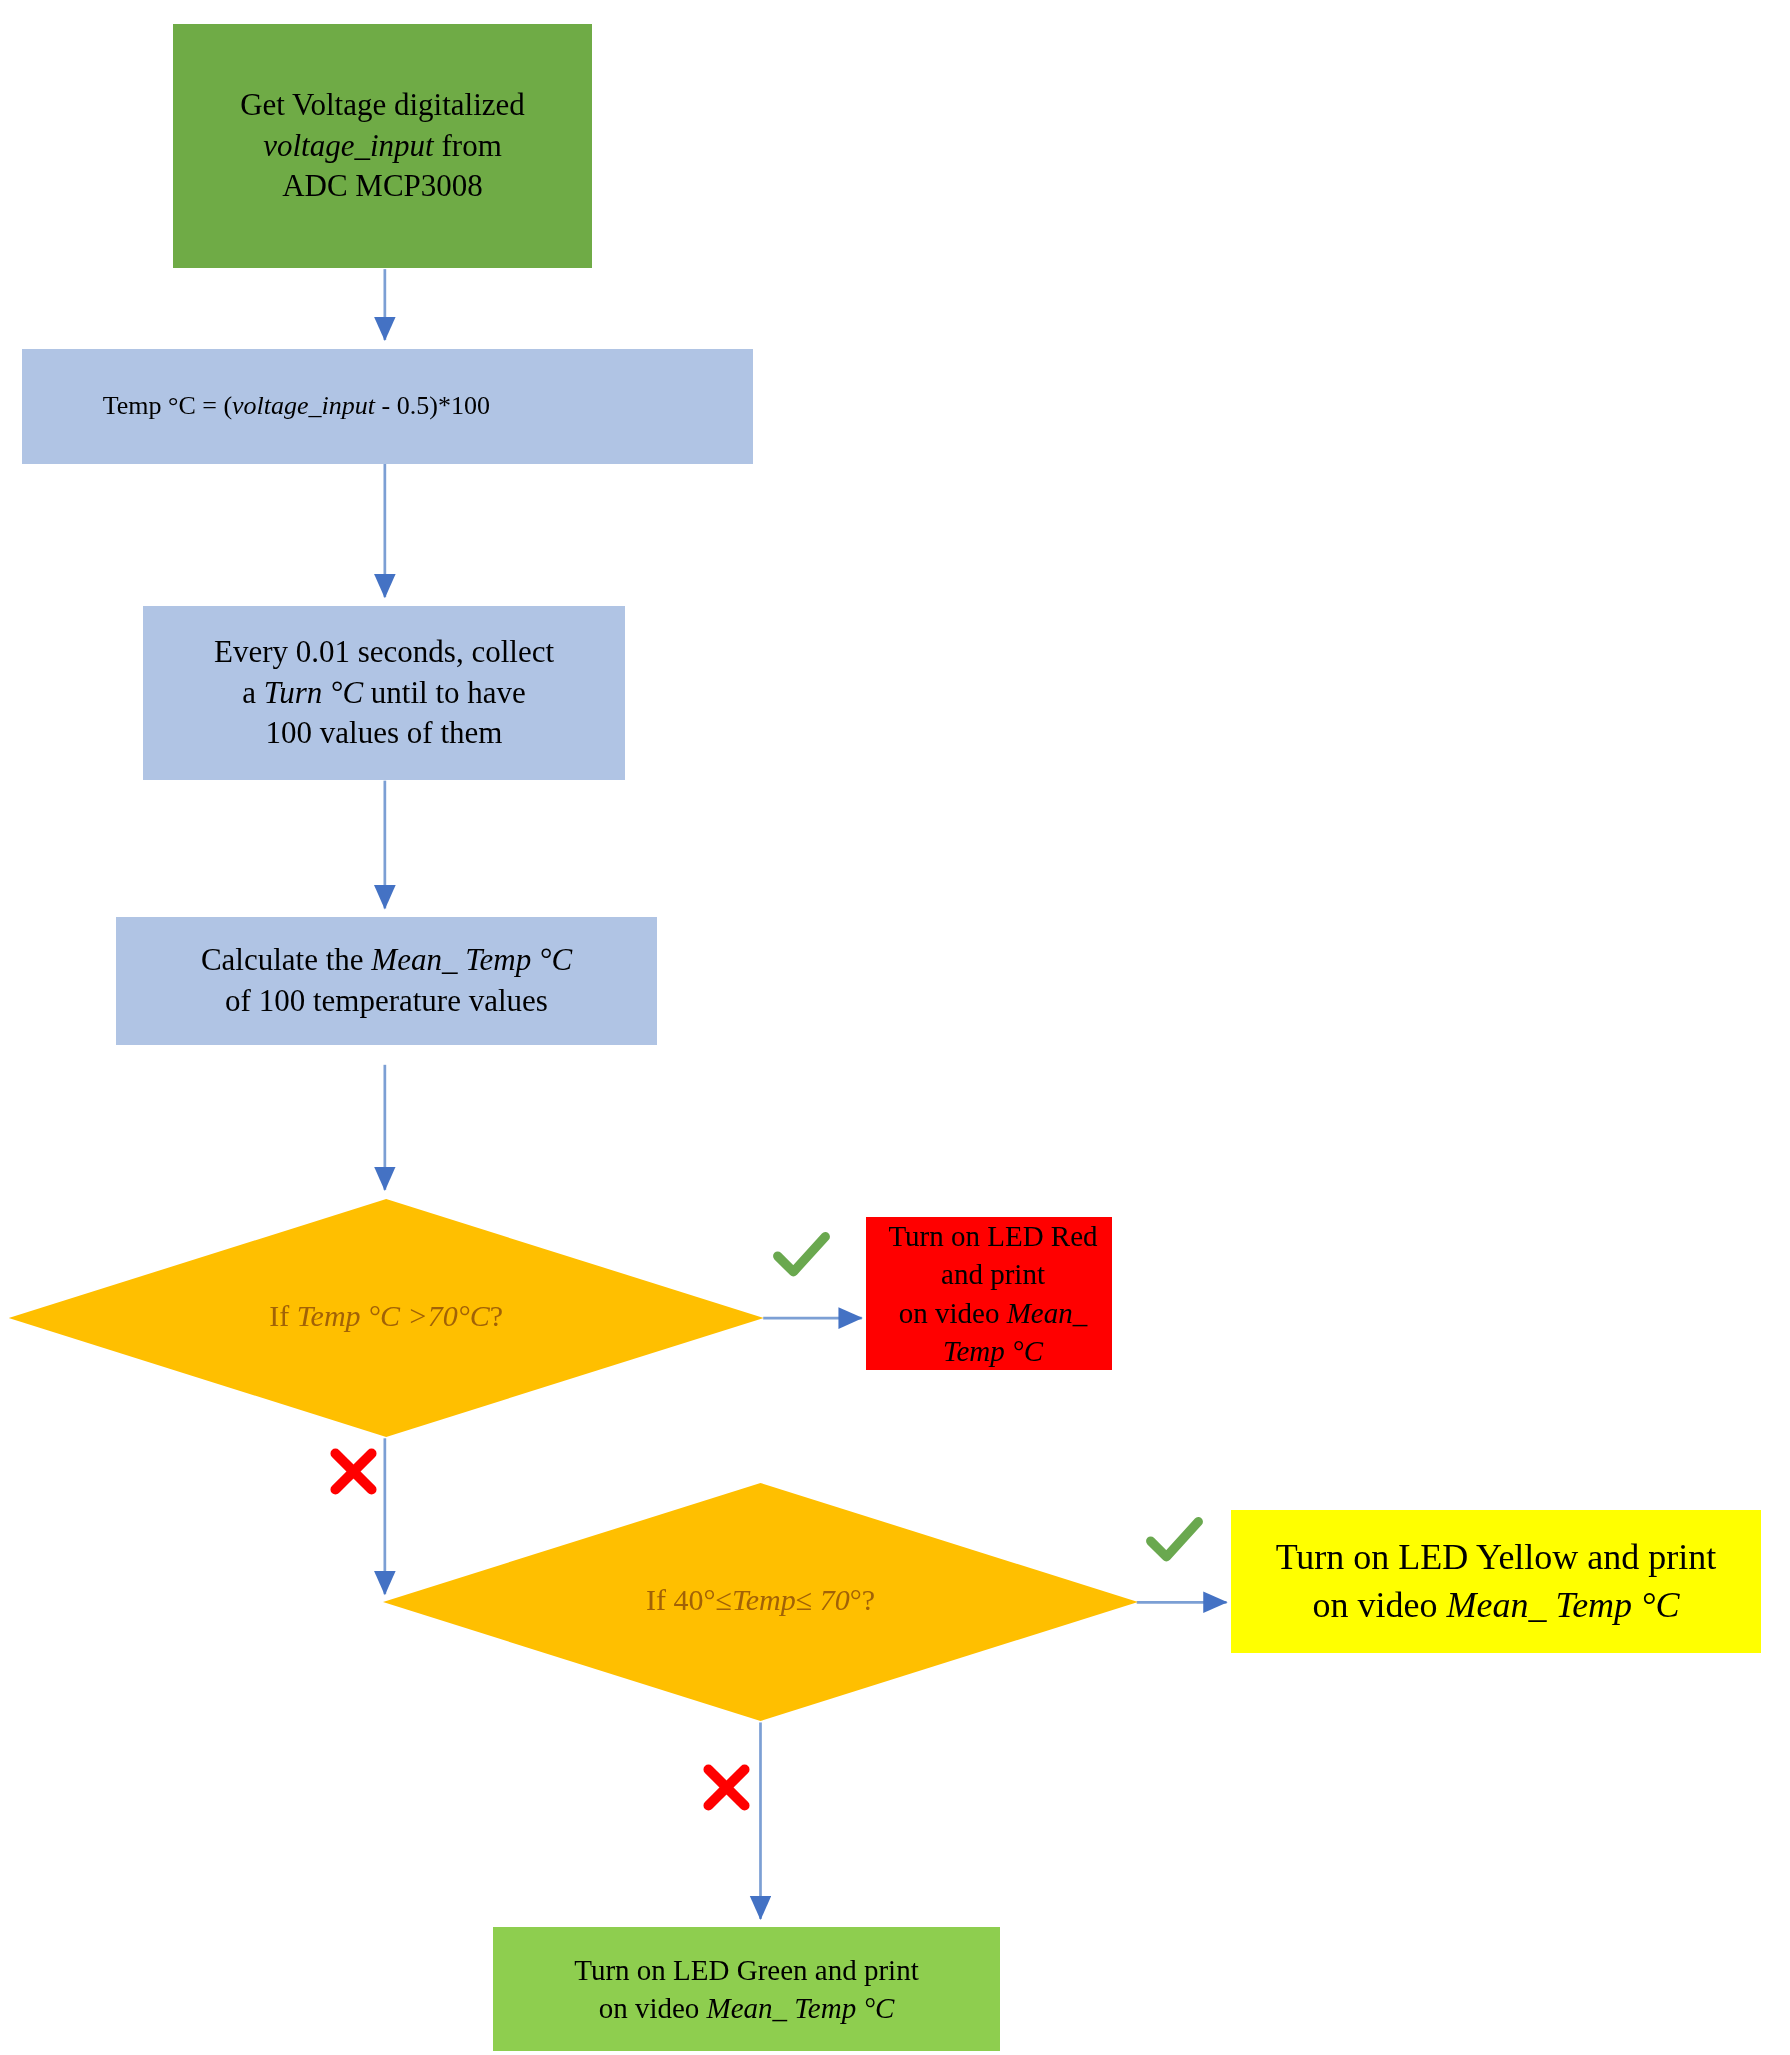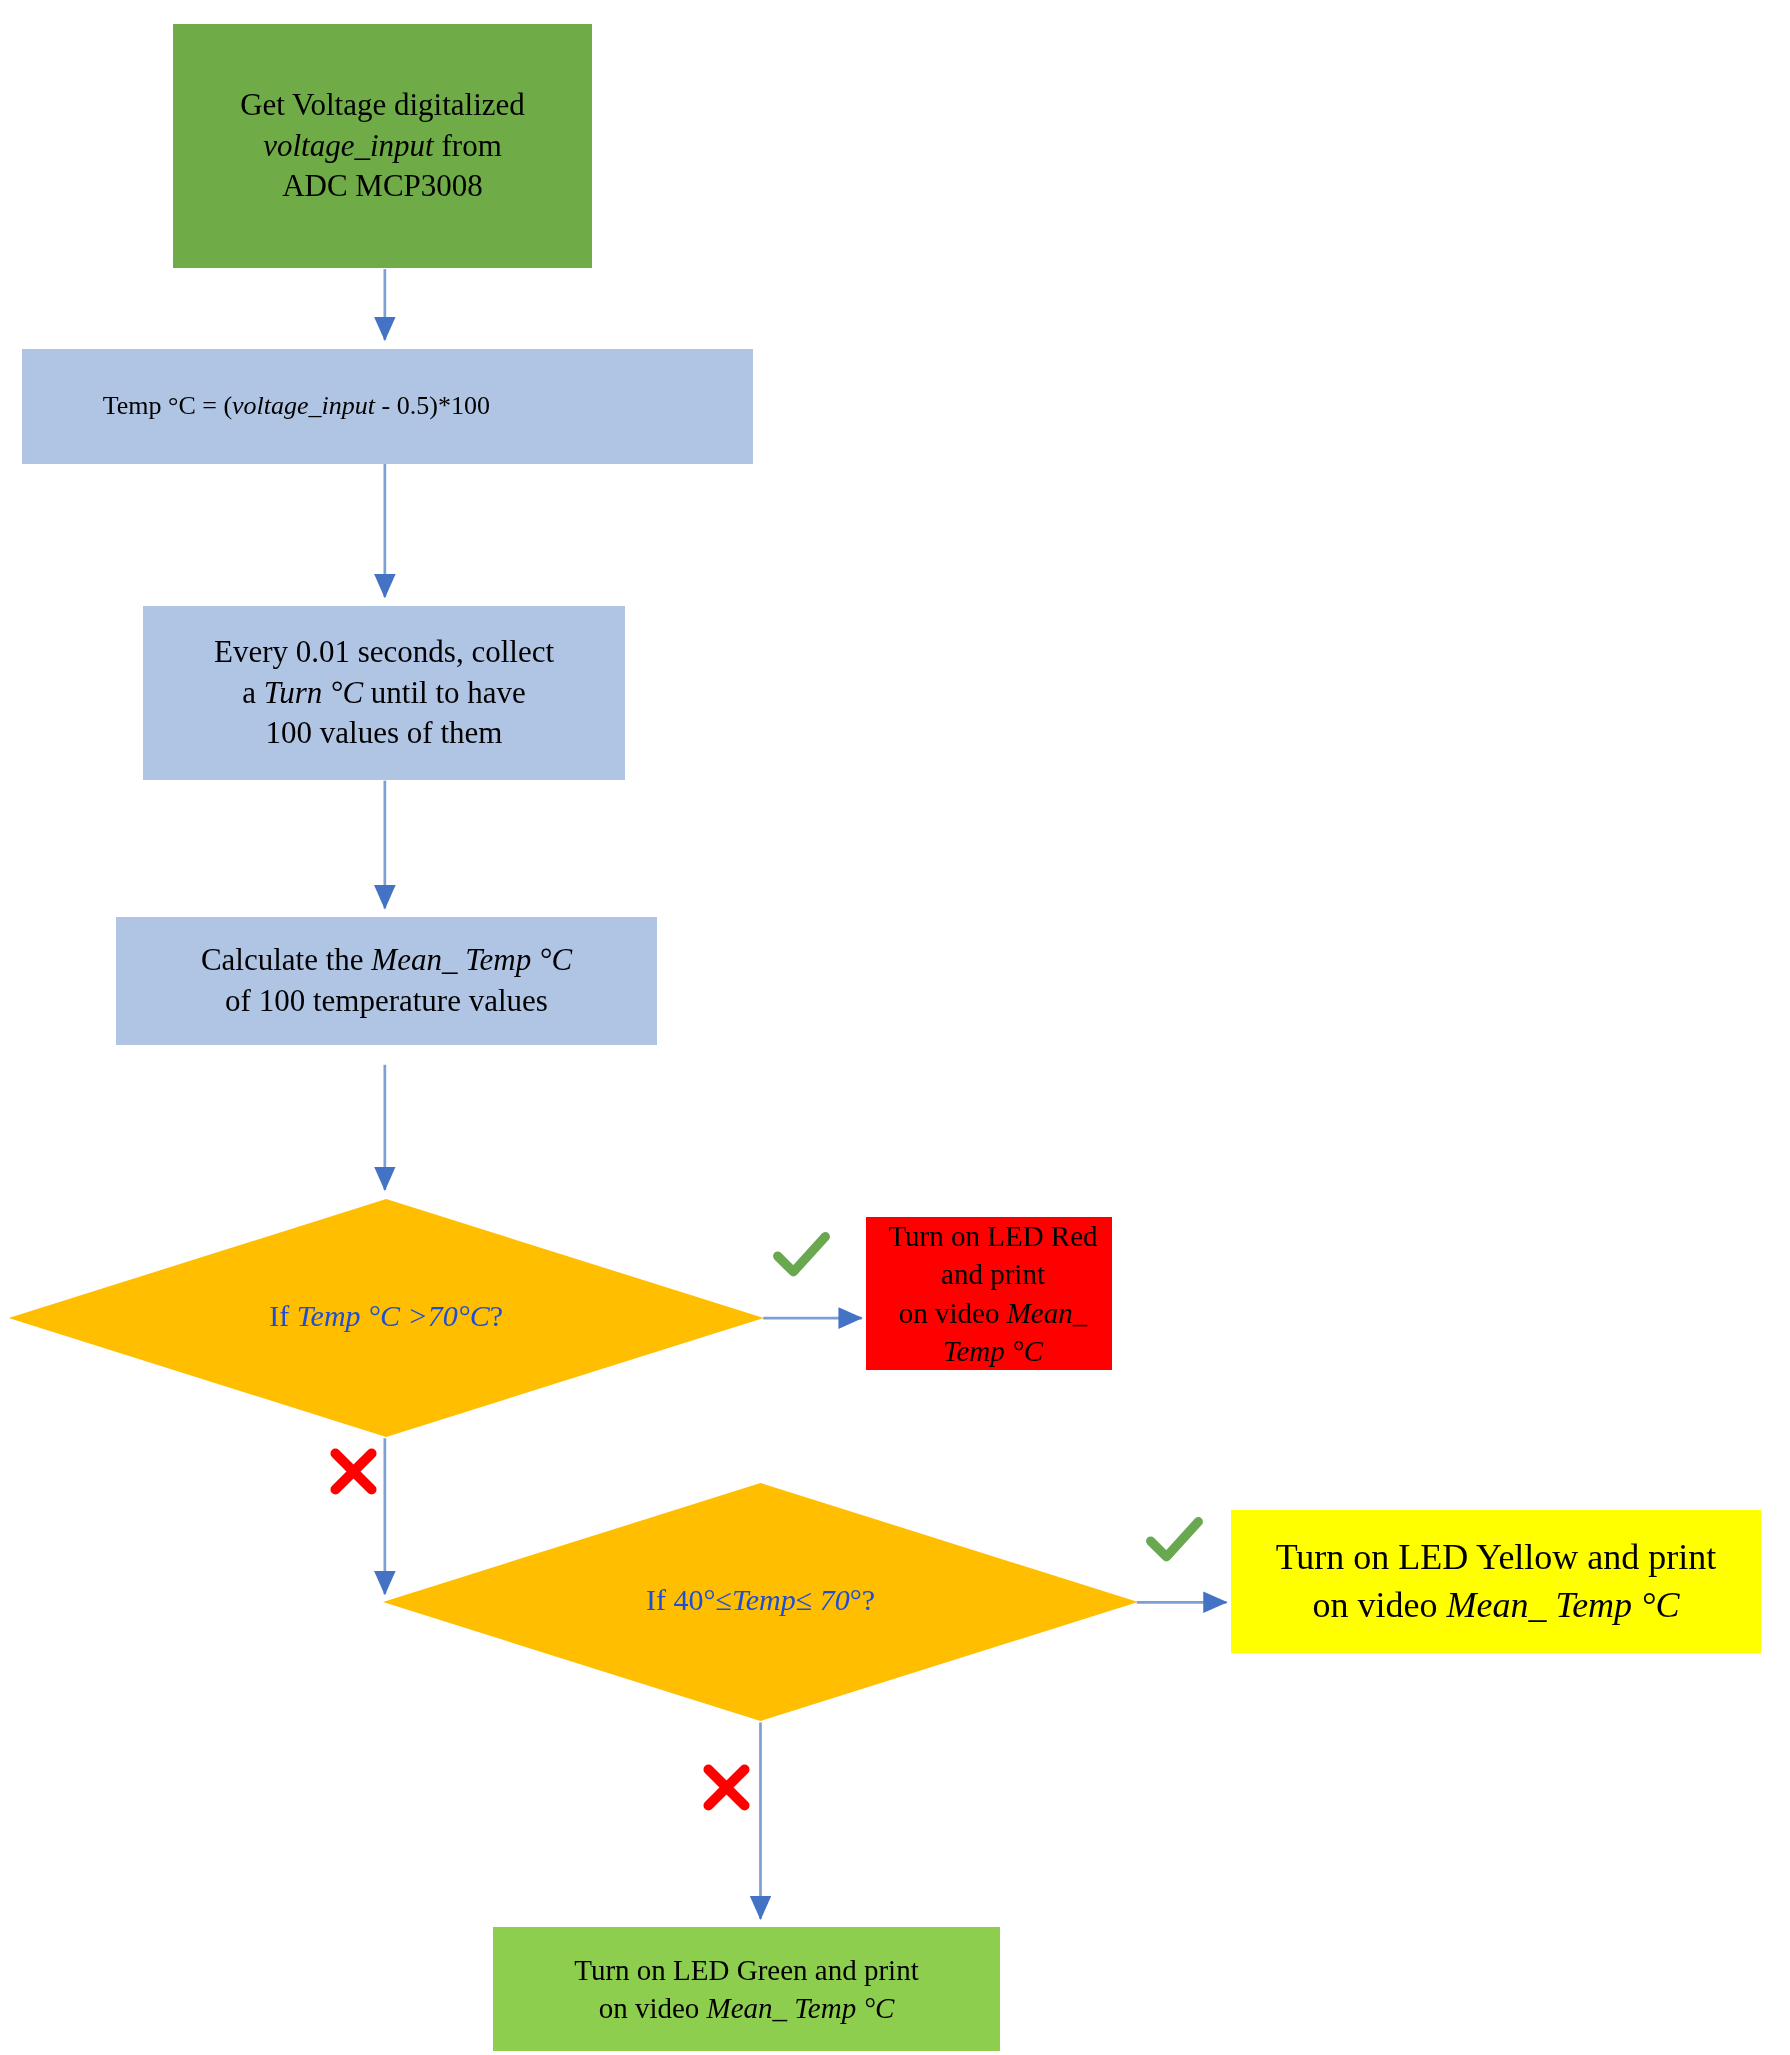--- a/index.html
+++ b/index.html
@@ -52,21 +52,21 @@
     position: absolute;
     inset: 0;
     background: #ffbf00;
     clip-path: polygon(50% 0%, 100% 50%, 50% 100%, 0% 50%);
   }
   .diamond .dlabel {
     position: absolute;
     left: 0;
     right: 0;
     text-align: center;
-    color: #1d4ed8;
+    color: #a16207;
     z-index: 3;
   }
 
   
   .conn {
     position: absolute;
     left: 0;
     top: 0;
     width: 1790px;
     height: 2056px;

